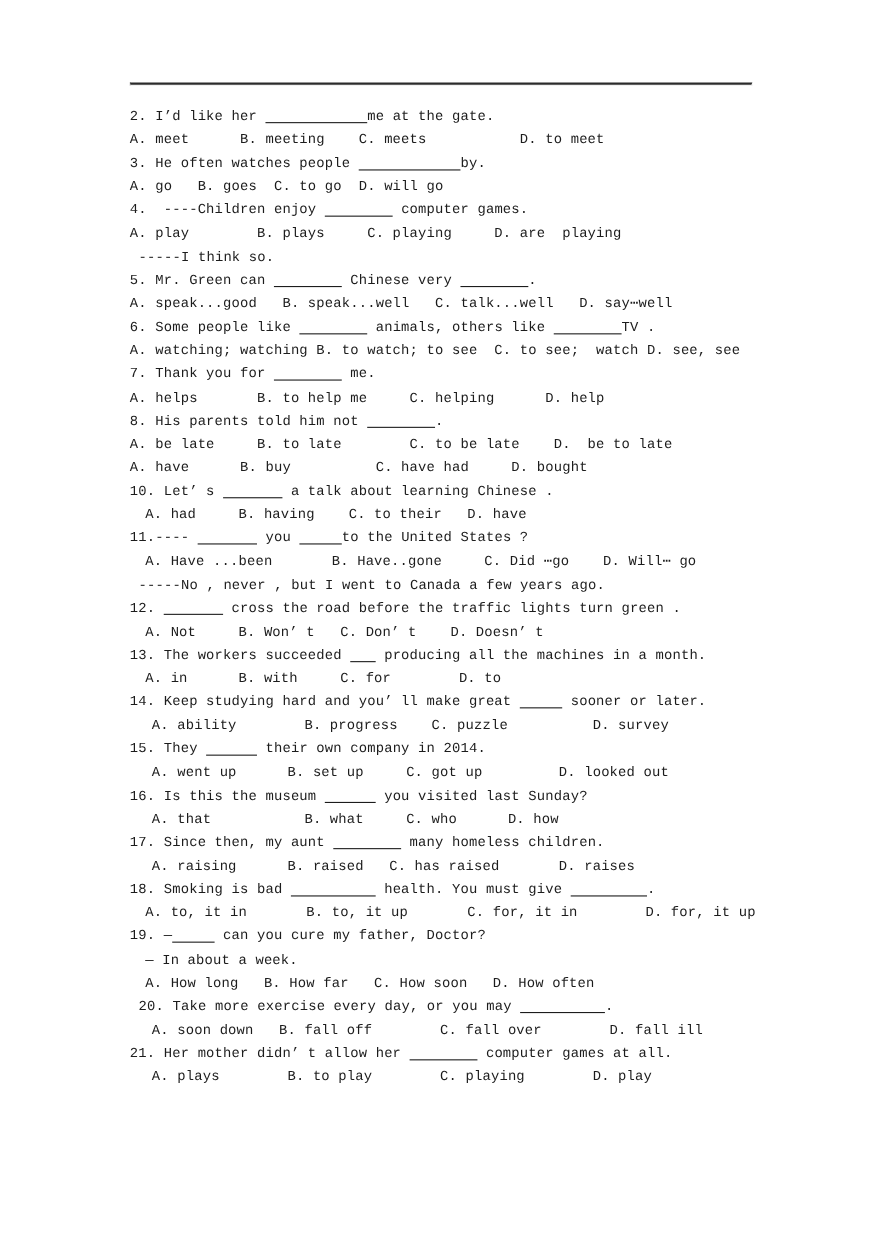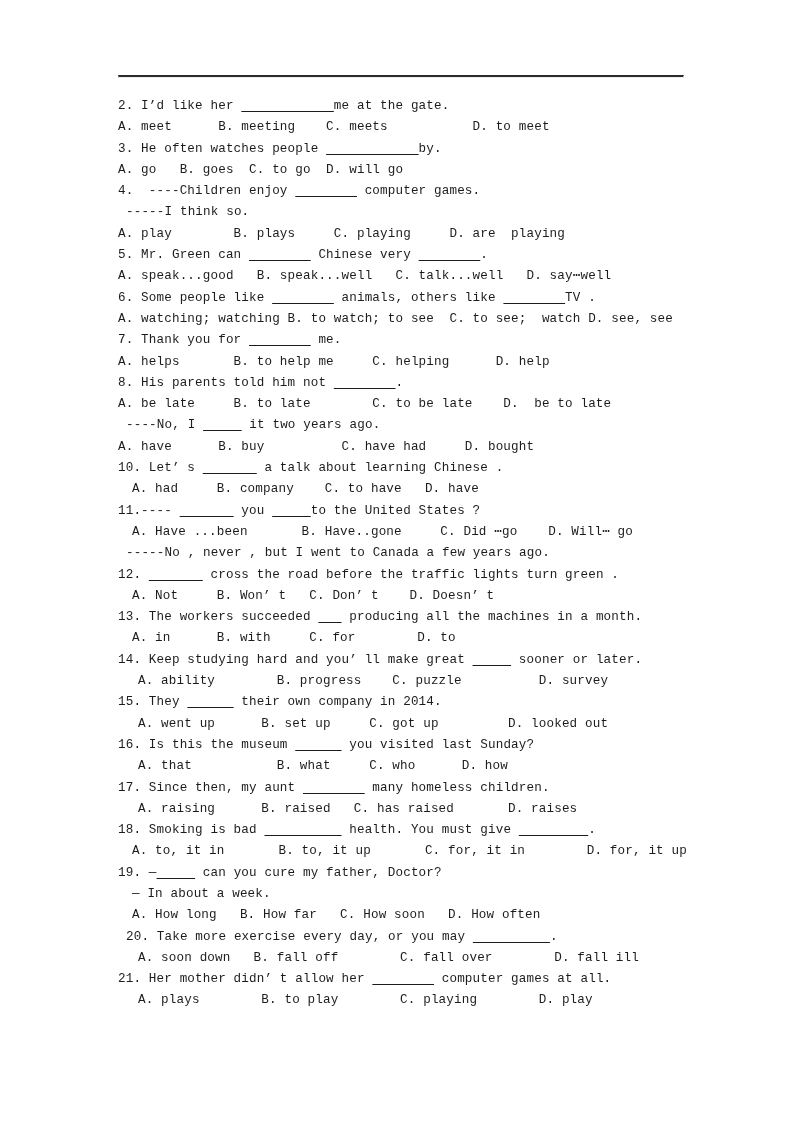--- a/index.html
+++ b/index.html
@@ -74,34 +74,33 @@
 <div id="page">
 
   <hr id="header-rule">
 
   <div id="content">
     <div class="line ind-0">2. I’d like her <span class="blank">            </span>me at the gate.</div>
     <div class="line ind-0">A. meet      B. meeting    C. meets           D. to meet</div>
     <div class="line ind-0">3. He often watches people <span class="blank">            </span>by.</div>
     <div class="line ind-0">A. go   B. goes  C. to go  D. will go</div>
     <div class="line ind-0">4.  ----Children enjoy <span class="blank">        </span> computer games.</div>
+    <div class="line ind-0">A. play        B. plays     C. playing     D. are  playing</div>
     <div class="line ind-1">-----I think so.</div>
-    <div class="line ind-0">A. play        B. plays     C. playing     D. are  playing</div>
     <div class="line ind-0">5. Mr. Green can <span class="blank">        </span> Chinese very <span class="blank">        </span>.</div>
     <div class="line ind-0">A. speak...good   B. speak...well   C. talk...well   D. say⋯well</div>
     <div class="line ind-0">6. Some people like <span class="blank">        </span> animals, others like <span class="blank">        </span>TV .</div>
     <div class="line ind-0">A. watching; watching B. to watch; to see  C. to see;  watch D. see, see</div>
     <div class="line ind-0">7. Thank you for <span class="blank">        </span> me.</div>
     <div class="line ind-0">A. helps       B. to help me     C. helping      D. help</div>
     <div class="line ind-0">8. His parents told him not <span class="blank">        </span>.</div>
     <div class="line ind-0">A. be late     B. to late        C. to be late    D.  be to late</div>
-    <div class="line ind-1">----No, I <span class="blank">     </span> it two years ago.</div>
     <div class="line ind-0">A. have      B. buy          C. have had     D. bought</div>
     <div class="line ind-0">10. Let’ s <span class="blank">       </span> a talk about learning Chinese .</div>
-    <div class="line ind-2">A. had     B. company    C. to have   D. have</div>
+    <div class="line ind-2">A. had     B. having    C. to their   D. have</div>
     <div class="line ind-0">11.---- <span class="blank">       </span> you <span class="blank">     </span>to the United States ?</div>
     <div class="line ind-2">A. Have ...been       B. Have..gone     C. Did ⋯go    D. Will⋯ go</div>
     <div class="line ind-1">-----No , never , but I went to Canada a few years ago.</div>
     <div class="line ind-0">12. <span class="blank">       </span> cross the road before the traffic lights turn green .</div>
     <div class="line ind-2">A. Not     B. Won’ t   C. Don’ t    D. Doesn’ t</div>
     <div class="line ind-0">13. The workers succeeded <span class="blank">   </span> producing all the machines in a month.</div>
     <div class="line ind-2">A. in      B. with     C. for        D. to</div>
     <div class="line ind-0">14. Keep studying hard and you’ ll make great <span class="blank">     </span> sooner or later.</div>
     <div class="line ind-3">A. ability        B. progress    C. puzzle          D. survey</div>
     <div class="line ind-0">15. They <span class="blank">      </span> their own company in 2014.</div>

